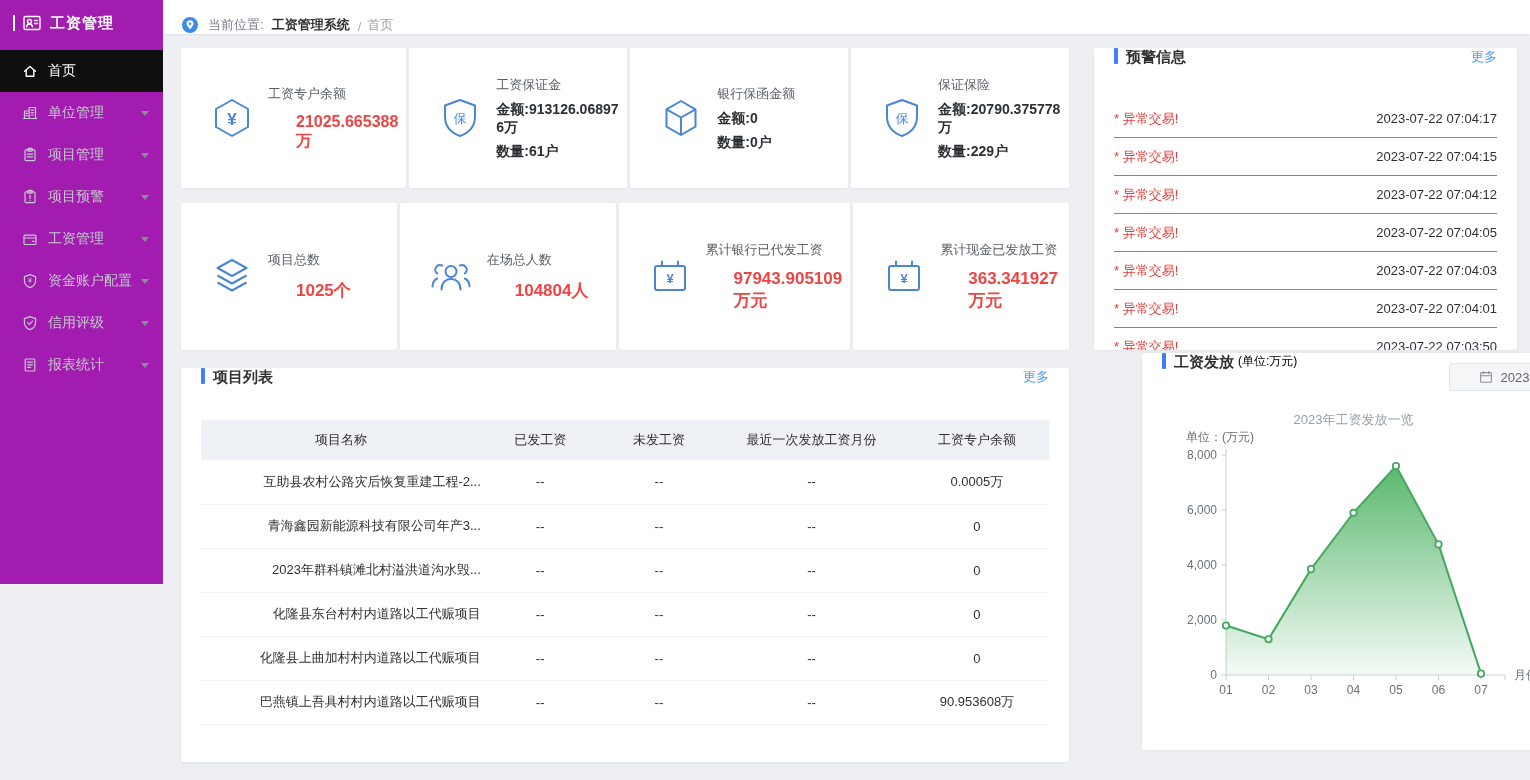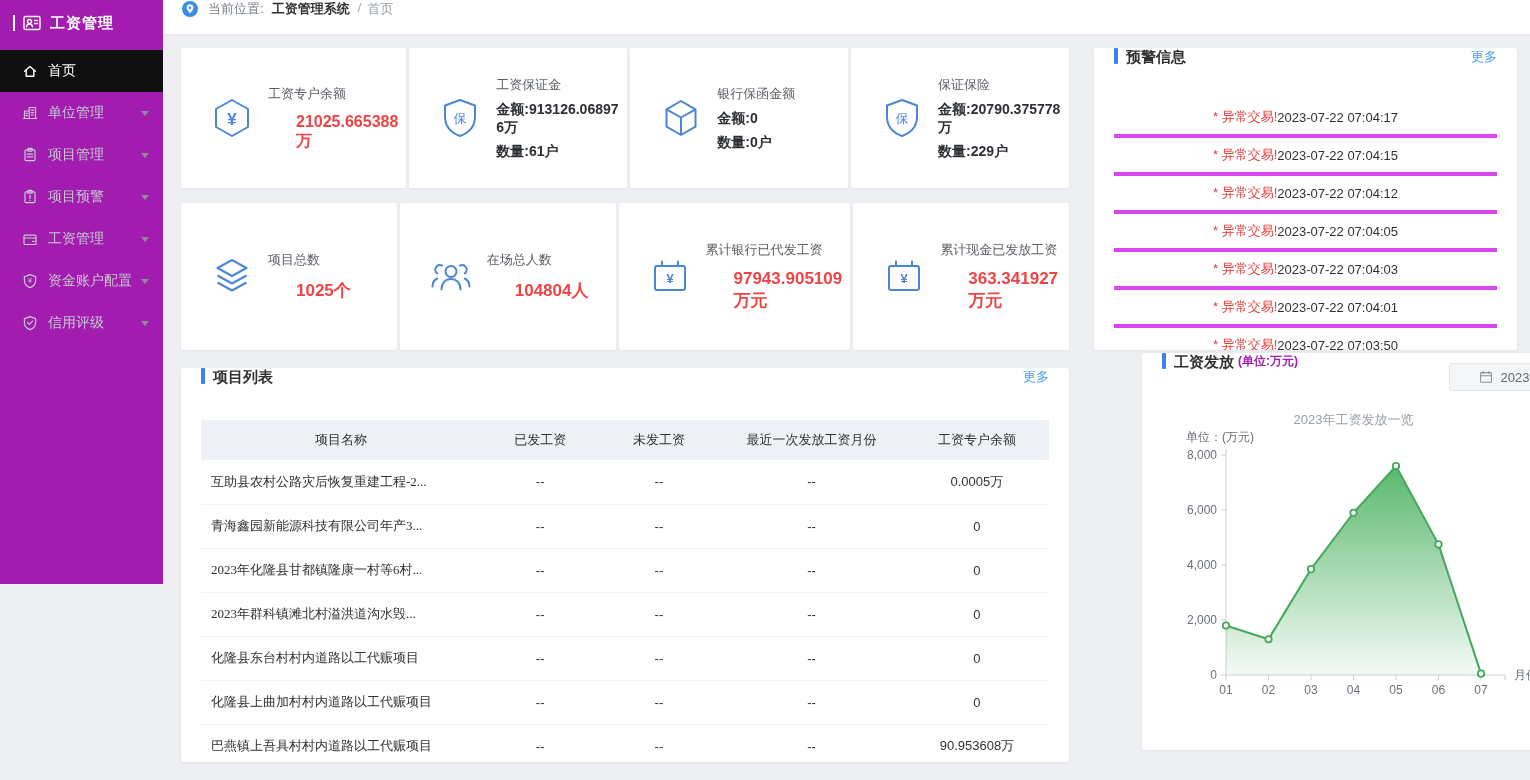--- a/index.html
+++ b/index.html
@@ -19,21 +19,21 @@
     color:#c6c9d0;font-size:14px;cursor:pointer;}
   .menu-item.active{background:#0f0f10;color:#ffffff;}
   .menu-icn{width:16px;height:16px;margin-right:10px;display:inline-flex;color:#c6c9d0;}
   .menu-item.active .menu-icn{color:#ffffff;}
   .menu-icn svg{width:16px;height:16px;}
   .arrow{position:absolute;right:14px;top:19px;width:0;height:0;
     border-left:4px solid transparent;border-right:4px solid transparent;border-top:5px solid #8a8d94;}
 
   
   .main{position:absolute;left:163px;top:0;width:1367px;height:780px;}
-  .crumb{height:34px;background:#ffffff;display:flex;align-items:flex-start;padding-left:18px;
+  .crumb{height:34px;background:#ffffff;display:flex;align-items:flex-end;padding-left:18px;
     font-size:13px;color:#7a818a;box-shadow:0 1px 2px rgba(0,0,0,0.05);}
   .crumb-icn{width:18px;height:18px;margin-right:9px;display:inline-flex;}
   .crumb-icn svg{width:18px;height:18px;}
   .crumb-prefix{margin-right:4px;}
   .crumb-root{color:#303133;font-weight:700;margin:0 4px;cursor:pointer;}
   .crumb-sep{color:#a8adb5;margin:0 4px;}
   .crumb-cur{color:#97a0ab;margin-left:2px;}
   .content{position:absolute;left:0;top:34px;width:1367px;height:746px;}
 
   
@@ -54,39 +54,39 @@
 
   
   .panel{position:absolute;background:#ffffff;border-radius:3px;
     box-shadow:0 1px 4px rgba(0,0,0,0.05);overflow:hidden;}
   .project-panel{left:18px;top:334px;width:888px;height:394px;}
   .warning-panel{left:931px;top:14px;width:423px;height:302px;}
   .chart-panel{left:931px;top:319px;width:423px;height:397px;margin-left:48px;}
   .panel-head{height:52px;display:flex;align-items:flex-start;padding:0 20px;}
   .accent{width:4px;height:16px;background:#3d7ffb;border-radius:1px;margin-right:8px;}
   .panel-title{font-size:15px;font-weight:700;color:#303133;}
-  .panel-sub{font-size:12px;font-weight:700;color:#a21caf;margin-left:4px;}
+  .panel-sub{font-size:12px;font-weight:400;color:#000000;margin-left:4px;}
   .more-link{margin-left:auto;font-size:13px;color:#3d9df6;cursor:pointer;}
 
   
   .proj-table{width:calc(100% - 40px);margin:0 20px;border-collapse:collapse;table-layout:fixed;}
   .proj-table th{background:#eef1f5;height:40px;font-size:13px;font-weight:400;
     color:#303133;text-align:center;}
   .proj-table th:nth-child(1){width:33%;}
   .proj-table th:nth-child(2),.proj-table th:nth-child(3){width:14%;}
   .proj-table th:nth-child(4){width:22%;}
   .proj-table th:nth-child(5){width:17%;}
   .proj-table td{height:44px;font-size:13px;color:#303133;text-align:center;
     border-bottom:1px solid #f1f2f4;white-space:nowrap;overflow:hidden;}
-  .proj-table td.cell-name{text-align:left;padding-left:10px;font-family:Liberation Serif, serif;}
+  .proj-table td.cell-name{text-align:right;padding-left:10px;}
 
   
   .warn-list{padding:0 20px;height:250px;overflow:hidden;}
-  .warn-row{height:38px;display:flex;align-items:center;justify-content:center;
-    border-bottom:4px solid #d946ef;cursor:pointer;}
+  .warn-row{height:38px;display:flex;align-items:center;justify-content:space-between;
+    border-bottom:1px solid #d946ef;cursor:pointer;}
   .warn-text{font-size:13px;color:#e23c39;}
   .warn-time{font-size:13px;color:#303133;}
 
   
   .year-box{position:absolute;right:16px;top:10px;width:100px;height:28px;background:#f5f6f8;
     border:1px solid #e2e5ea;border-radius:3px;display:flex;align-items:center;
     padding-left:10px;font-size:13px;color:#5f6670;cursor:pointer;justify-content:center;}
   .cal{width:14px;height:14px;margin-right:8px;display:inline-flex;color:#8a9099;}
   .cal svg{width:14px;height:14px;}
   .chart-title{position:absolute;left:0;right:0;top:58px;text-align:center;
@@ -178,20 +178,30 @@
         <div class="menu-item">
           <span class="menu-icn">
             <svg viewBox="0 0 16 16" fill="none" stroke="currentColor" stroke-width="1.2" stroke-linecap="round" stroke-linejoin="round">
               <path d="M8 1.6 L13.6 3.6 V7.4 C13.6 11.2 11.2 13.4 8 14.6 C4.8 13.4 2.4 11.2 2.4 7.4 V3.6 Z"></path>
               <path d="M5.6 7.6 L7.4 9.4 L10.6 6.2"></path>
             </svg>
           </span>
           <span>信用评级</span>
           <span class="arrow"></span>
         </div>
+        <div class="menu-item">
+          <span class="menu-icn">
+            <svg viewBox="0 0 16 16" fill="none" stroke="currentColor" stroke-width="1.2" stroke-linecap="round">
+              <rect x="3.2" y="2" width="9.6" height="12" rx="1"></rect>
+              <path d="M5.5 5.2 H10.5 M5.5 7.8 H10.5 M5.5 10.4 H8.5"></path>
+            </svg>
+          </span>
+          <span>报表统计</span>
+          <span class="arrow"></span>
+        </div>
       </nav>
   </aside>
 
   <div class="main">
 
     <div class="crumb">
       <span class="crumb-icn">
           <svg viewBox="0 0 18 18">
             <circle cx="9" cy="9" r="8" fill="#3d8ce6"></circle>
             <path d="M9 4.2 C7.1 4.2 5.6 5.7 5.6 7.6 C5.6 10 9 13.4 9 13.4 C9 13.4 12.4 10 12.4 7.6 C12.4 5.7 10.9 4.2 9 4.2 Z" fill="#ffffff"></path>
@@ -336,27 +346,20 @@
           <tbody>
               <tr>
                 <td class="cell-name">互助县农村公路灾后恢复重建工程-2...</td>
                 <td>--</td>
                 <td>--</td>
                 <td>--</td>
                 <td>0.0005万</td>
               </tr>
               <tr>
                 <td class="cell-name">青海鑫园新能源科技有限公司年产3...</td>
-                <td>--</td>
-                <td>--</td>
-                <td>--</td>
-                <td>0</td>
-              </tr>
-              <tr>
-                <td class="cell-name">2023年化隆县甘都镇隆康一村等6村...</td>
                 <td>--</td>
                 <td>--</td>
                 <td>--</td>
                 <td>0</td>
               </tr>
               <tr>
                 <td class="cell-name">2023年群科镇滩北村溢洪道沟水毁...</td>
                 <td>--</td>
                 <td>--</td>
                 <td>--</td>

